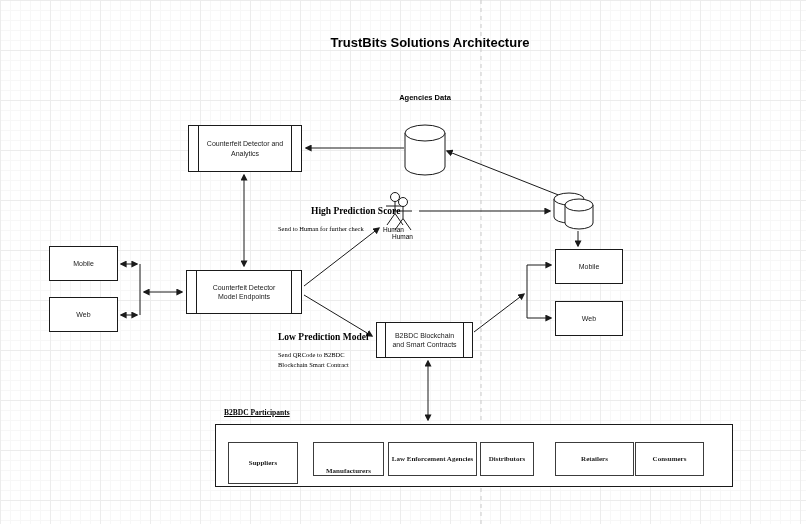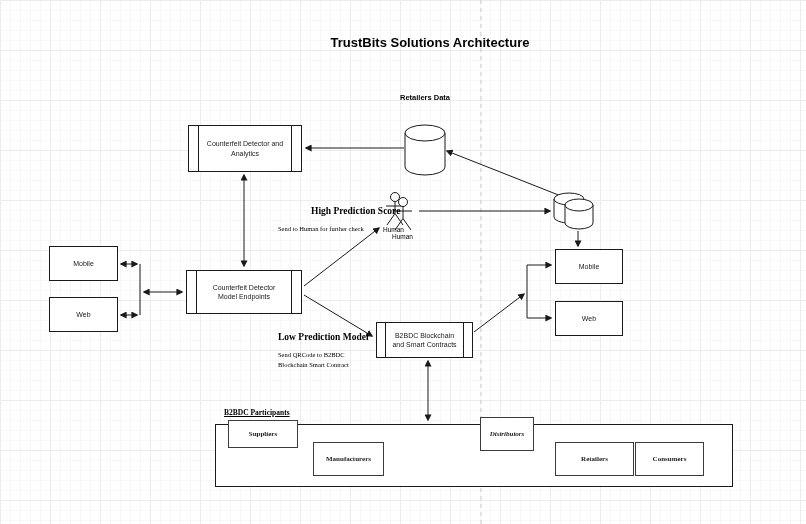--- a/index.html
+++ b/index.html
@@ -85,21 +85,21 @@
     <g stroke="#1a1a1a" stroke-width="1" fill="none">
       <circle cx="395" cy="197" r="4.5" fill="#ffffff"></circle>
       <path d="M395,201.5 v12 M386,206 h18 M395,213.5 L387,225 M395,213.5 L403,225"></path>
       <circle cx="403" cy="202" r="4.5" fill="#ffffff"></circle>
       <path d="M403,206.5 v12 M394,211 h18 M403,218.5 L395,230 M403,218.5 L411,230"></path>
     </g>
   </svg>
 
   <div class="flabel title" style="left:290px;top:35px;width:280px;">TrustBits Solutions Architecture</div>
 
-  <div class="flabel blabel" style="left:375px;top:93px;width:100px;">Retailers Data</div>
+  <div class="flabel blabel" style="left:375px;top:93px;width:100px;">Agencies Data</div>
 
   <div class="node process" style="left:188px;top:125px;width:114px;height:47px;">
     <span class="bar bl"></span>
     <span class="bar br"></span>
     <span class="nlabel">Counterfeit Detector and
 Analytics</span>
   </div>
 
   <div class="node process" style="left:186px;top:270px;width:116px;height:44px;">
     <span class="bar bl"></span>
@@ -135,27 +135,30 @@
   <div class="flabel score" style="left:278px;top:332px;">Low Prediction Model</div>
   <div class="flabel note" style="left:278px;top:350px;">Send QRCode to B2BDC
 Blockchain Smart Contract</div>
 
   <div class="flabel hlabel" style="left:383px;top:226px;">Human</div>
   <div class="flabel hlabel" style="left:392px;top:233px;">Human</div>
 
   <div class="flabel ptitle" style="left:224px;top:408px;text-decoration:underline;">B2BDC Participants</div>
   <div class="container-box" style="left:215px;top:424px;width:518px;height:63px;"></div>
 
-  <div class="pbox" style="left:228px;top:420px;width:70px;height:28px;">
+  <div class="pbox" style="left:228px;top:442px;width:70px;height:42px;">
     <span>Suppliers</span>
   </div>
-  <div class="pbox" style="left:313px;top:442px;width:71px;height:34px;">
+  <div class="pbox" style="left:313px;top:442px;width:71px;height:34px;align-items:flex-end;">
     <span>Manufacturers</span>
   </div>
-  <div class="pbox" style="left:480px;top:417px;width:54px;height:34px;font-style:italic;">
+  <div class="pbox" style="left:388px;top:442px;width:89px;height:34px;">
+    <span>Law Enforcement Agencies</span>
+  </div>
+  <div class="pbox" style="left:480px;top:442px;width:54px;height:34px;">
     <span>Distributors</span>
   </div>
   <div class="pbox" style="left:555px;top:442px;width:79px;height:34px;">
     <span>Retailers</span>
   </div>
   <div class="pbox" style="left:635px;top:442px;width:69px;height:34px;">
     <span>Consumers</span>
   </div>
 
 </div>

